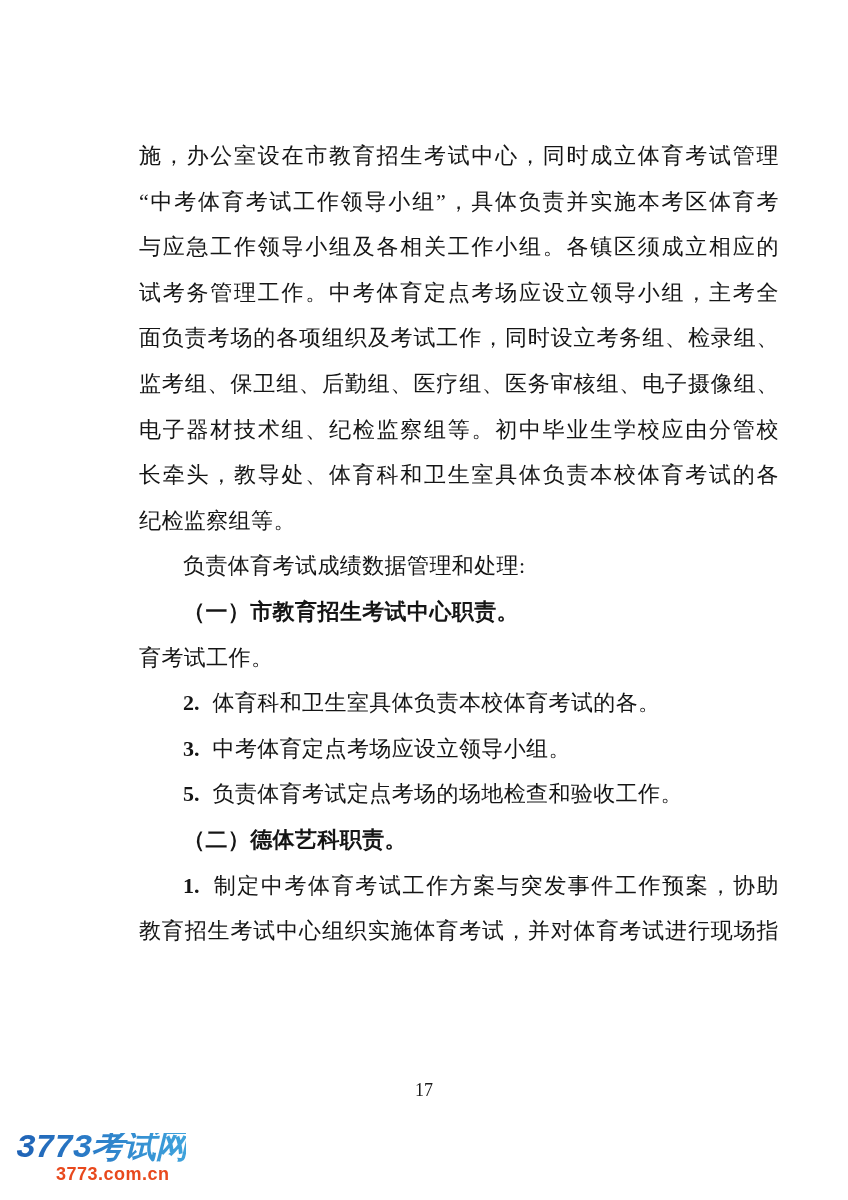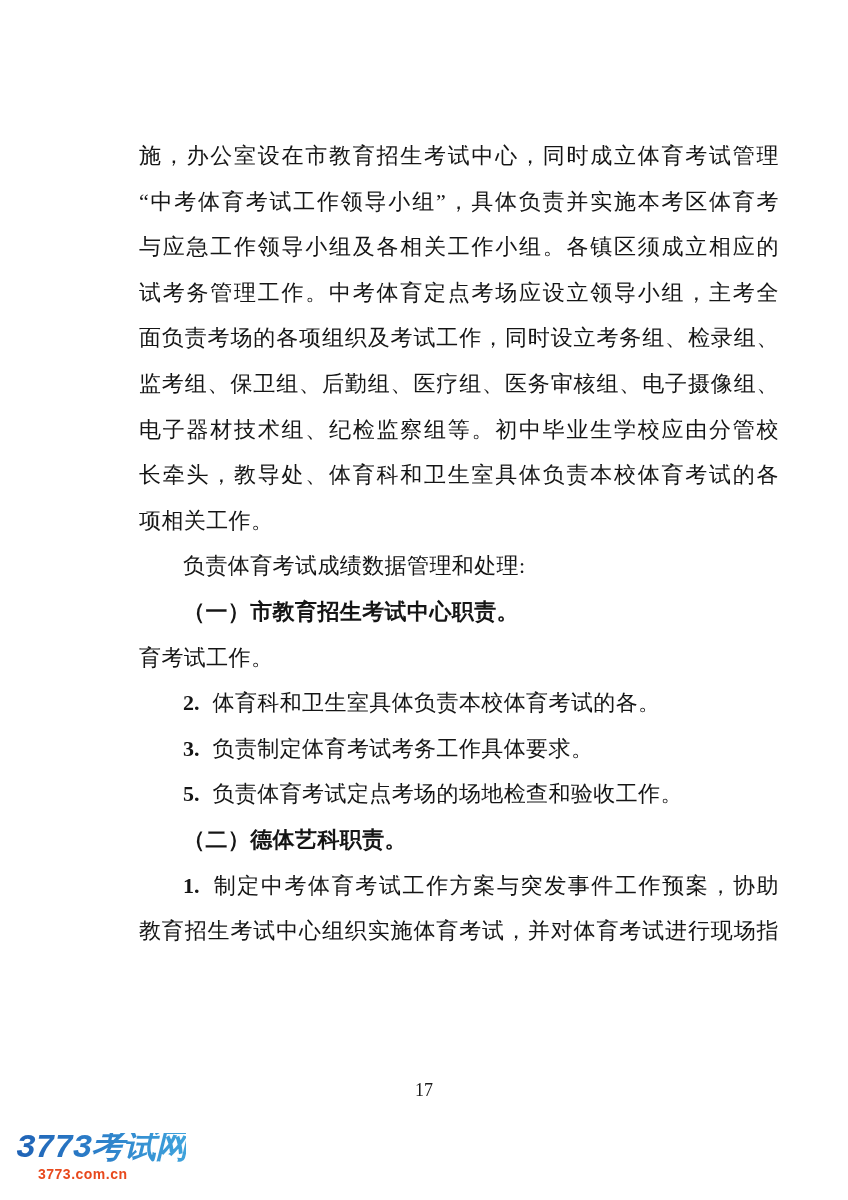--- a/index.html
+++ b/index.html
@@ -76,52 +76,52 @@
     color: #2b7dc8;
     background: linear-gradient(90deg, #1f62b5 0%, #2b7dc8 45%, #3fa3dc 100%);
     -webkit-background-clip: text;
     background-clip: text;
     -webkit-text-fill-color: transparent;
     white-space: nowrap;
   }
   .logo-domain {
     font-family: "Liberation Sans", "DejaVu Sans", sans-serif;
     font-weight: bold;
-    font-size: 14px;
+    font-size: 18px;
     line-height: 19px;
     color: #e8491d;
-    margin-left: 22px;
+    margin-left: 40px;
     margin-top: 0px;
     letter-spacing: 0.5px;
     white-space: nowrap;
   }
 </style>
 </head>
 <body>
 
 <div class="page">
 
   <div class="textblock">
     <div class="line j">施，办公室设在市教育招生考试中心，同时成立体育考试管理</div>
     <div class="line j">“中考体育考试工作领导小组”，具体负责并实施本考区体育考</div>
     <div class="line j">与应急工作领导小组及各相关工作小组。各镇区须成立相应的</div>
     <div class="line j">试考务管理工作。中考体育定点考场应设立领导小组，主考全</div>
     <div class="line j">面负责考场的各项组织及考试工作，同时设立考务组、检录组、</div>
     <div class="line j">监考组、保卫组、后勤组、医疗组、医务审核组、电子摄像组、</div>
     <div class="line j">电子器材技术组、纪检监察组等。初中毕业生学校应由分管校</div>
     <div class="line j">长牵头，教导处、体育科和卫生室具体负责本校体育考试的各</div>
-    <div class="line">项相关工作。</div>
+    <div class="line">纪检监察组等。</div>
     <div class="line indent">负责体育考试成绩数据管理和处理:</div>
     <div class="line indent bold">（一）市教育招生考试中心职责。</div>
     <div class="line">育考试工作。</div>
     <div class="line indent">
       <span class="num">2.</span><span>体育科和卫生室具体负责本校体育考试的各。</span>
     </div>
     <div class="line indent">
-      <span class="num">3.</span><span>负责制定体育考试考务工作具体要求。</span>
+      <span class="num">3.</span><span>中考体育定点考场应设立领导小组。</span>
     </div>
     <div class="line indent">
       <span class="num">5.</span><span>负责体育考试定点考场的场地检查和验收工作。</span>
     </div>
     <div class="line indent bold">（二）德体艺科职责。</div>
     <div class="line indent j">
       <span class="num">1.</span><span>制定中考体育考试工作方案与突发事件工作预案，协助</span>
     </div>
     <div class="line j">教育招生考试中心组织实施体育考试，并对体育考试进行现场指</div>
   </div>

